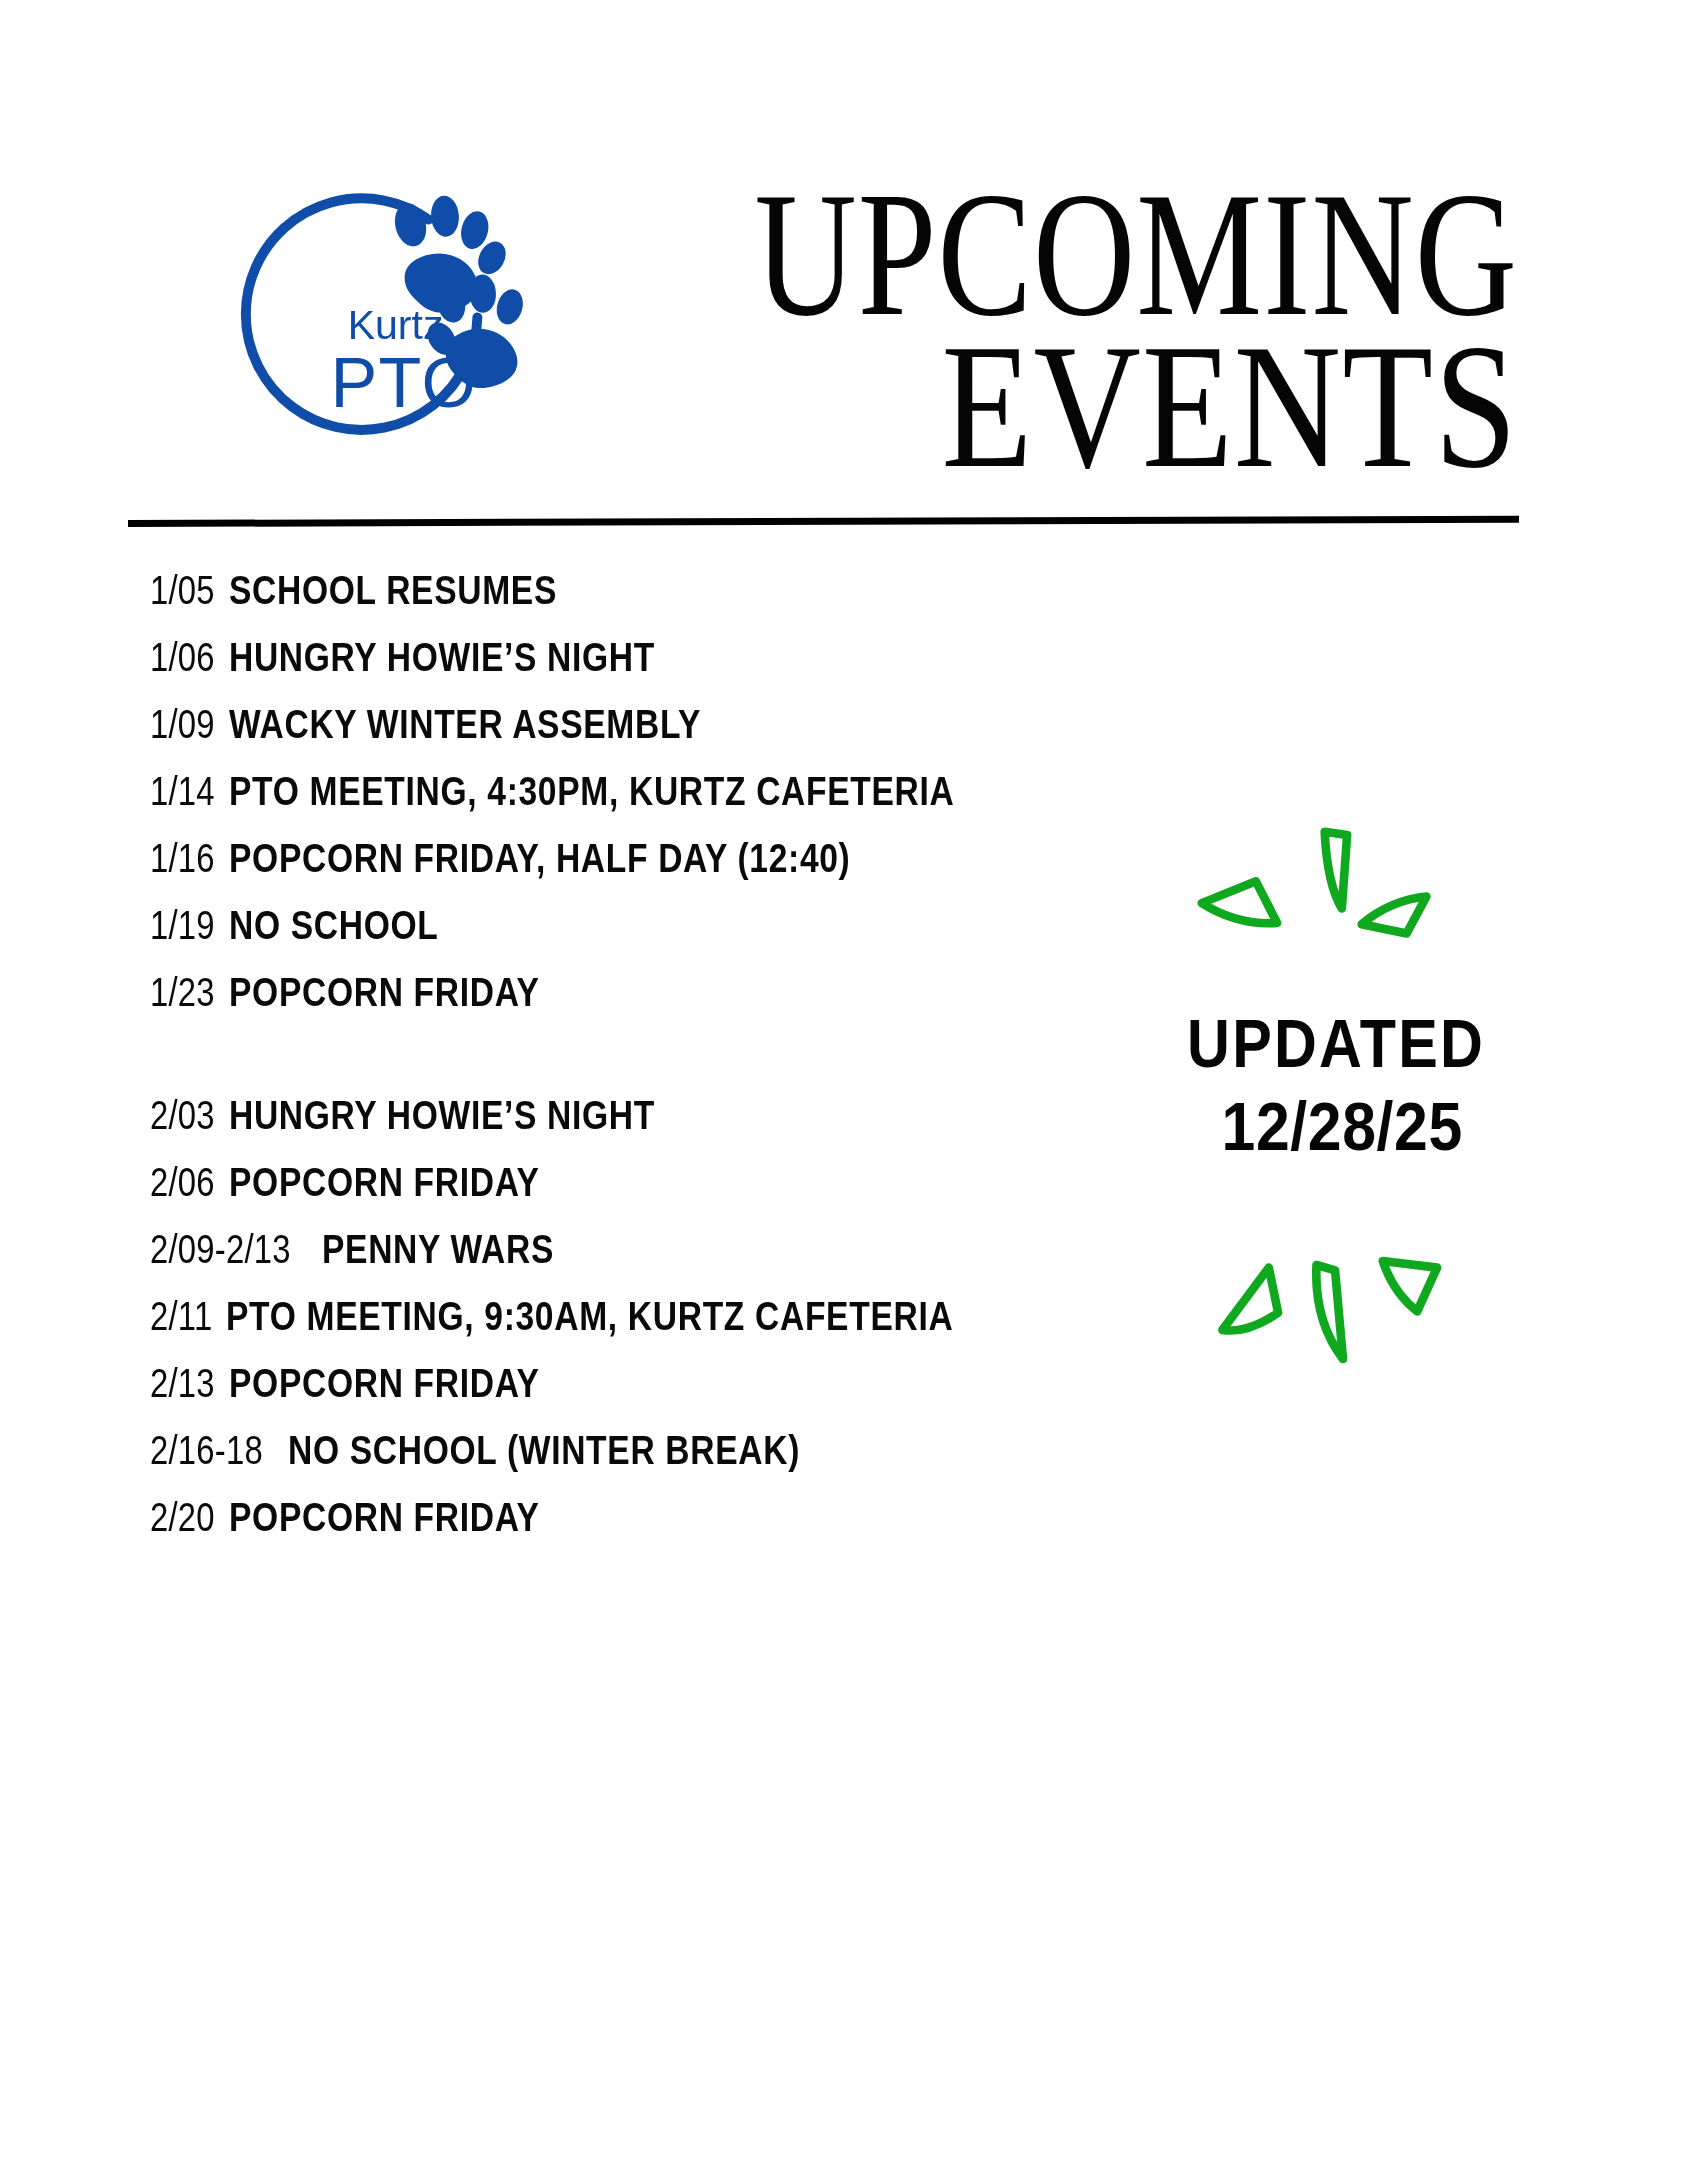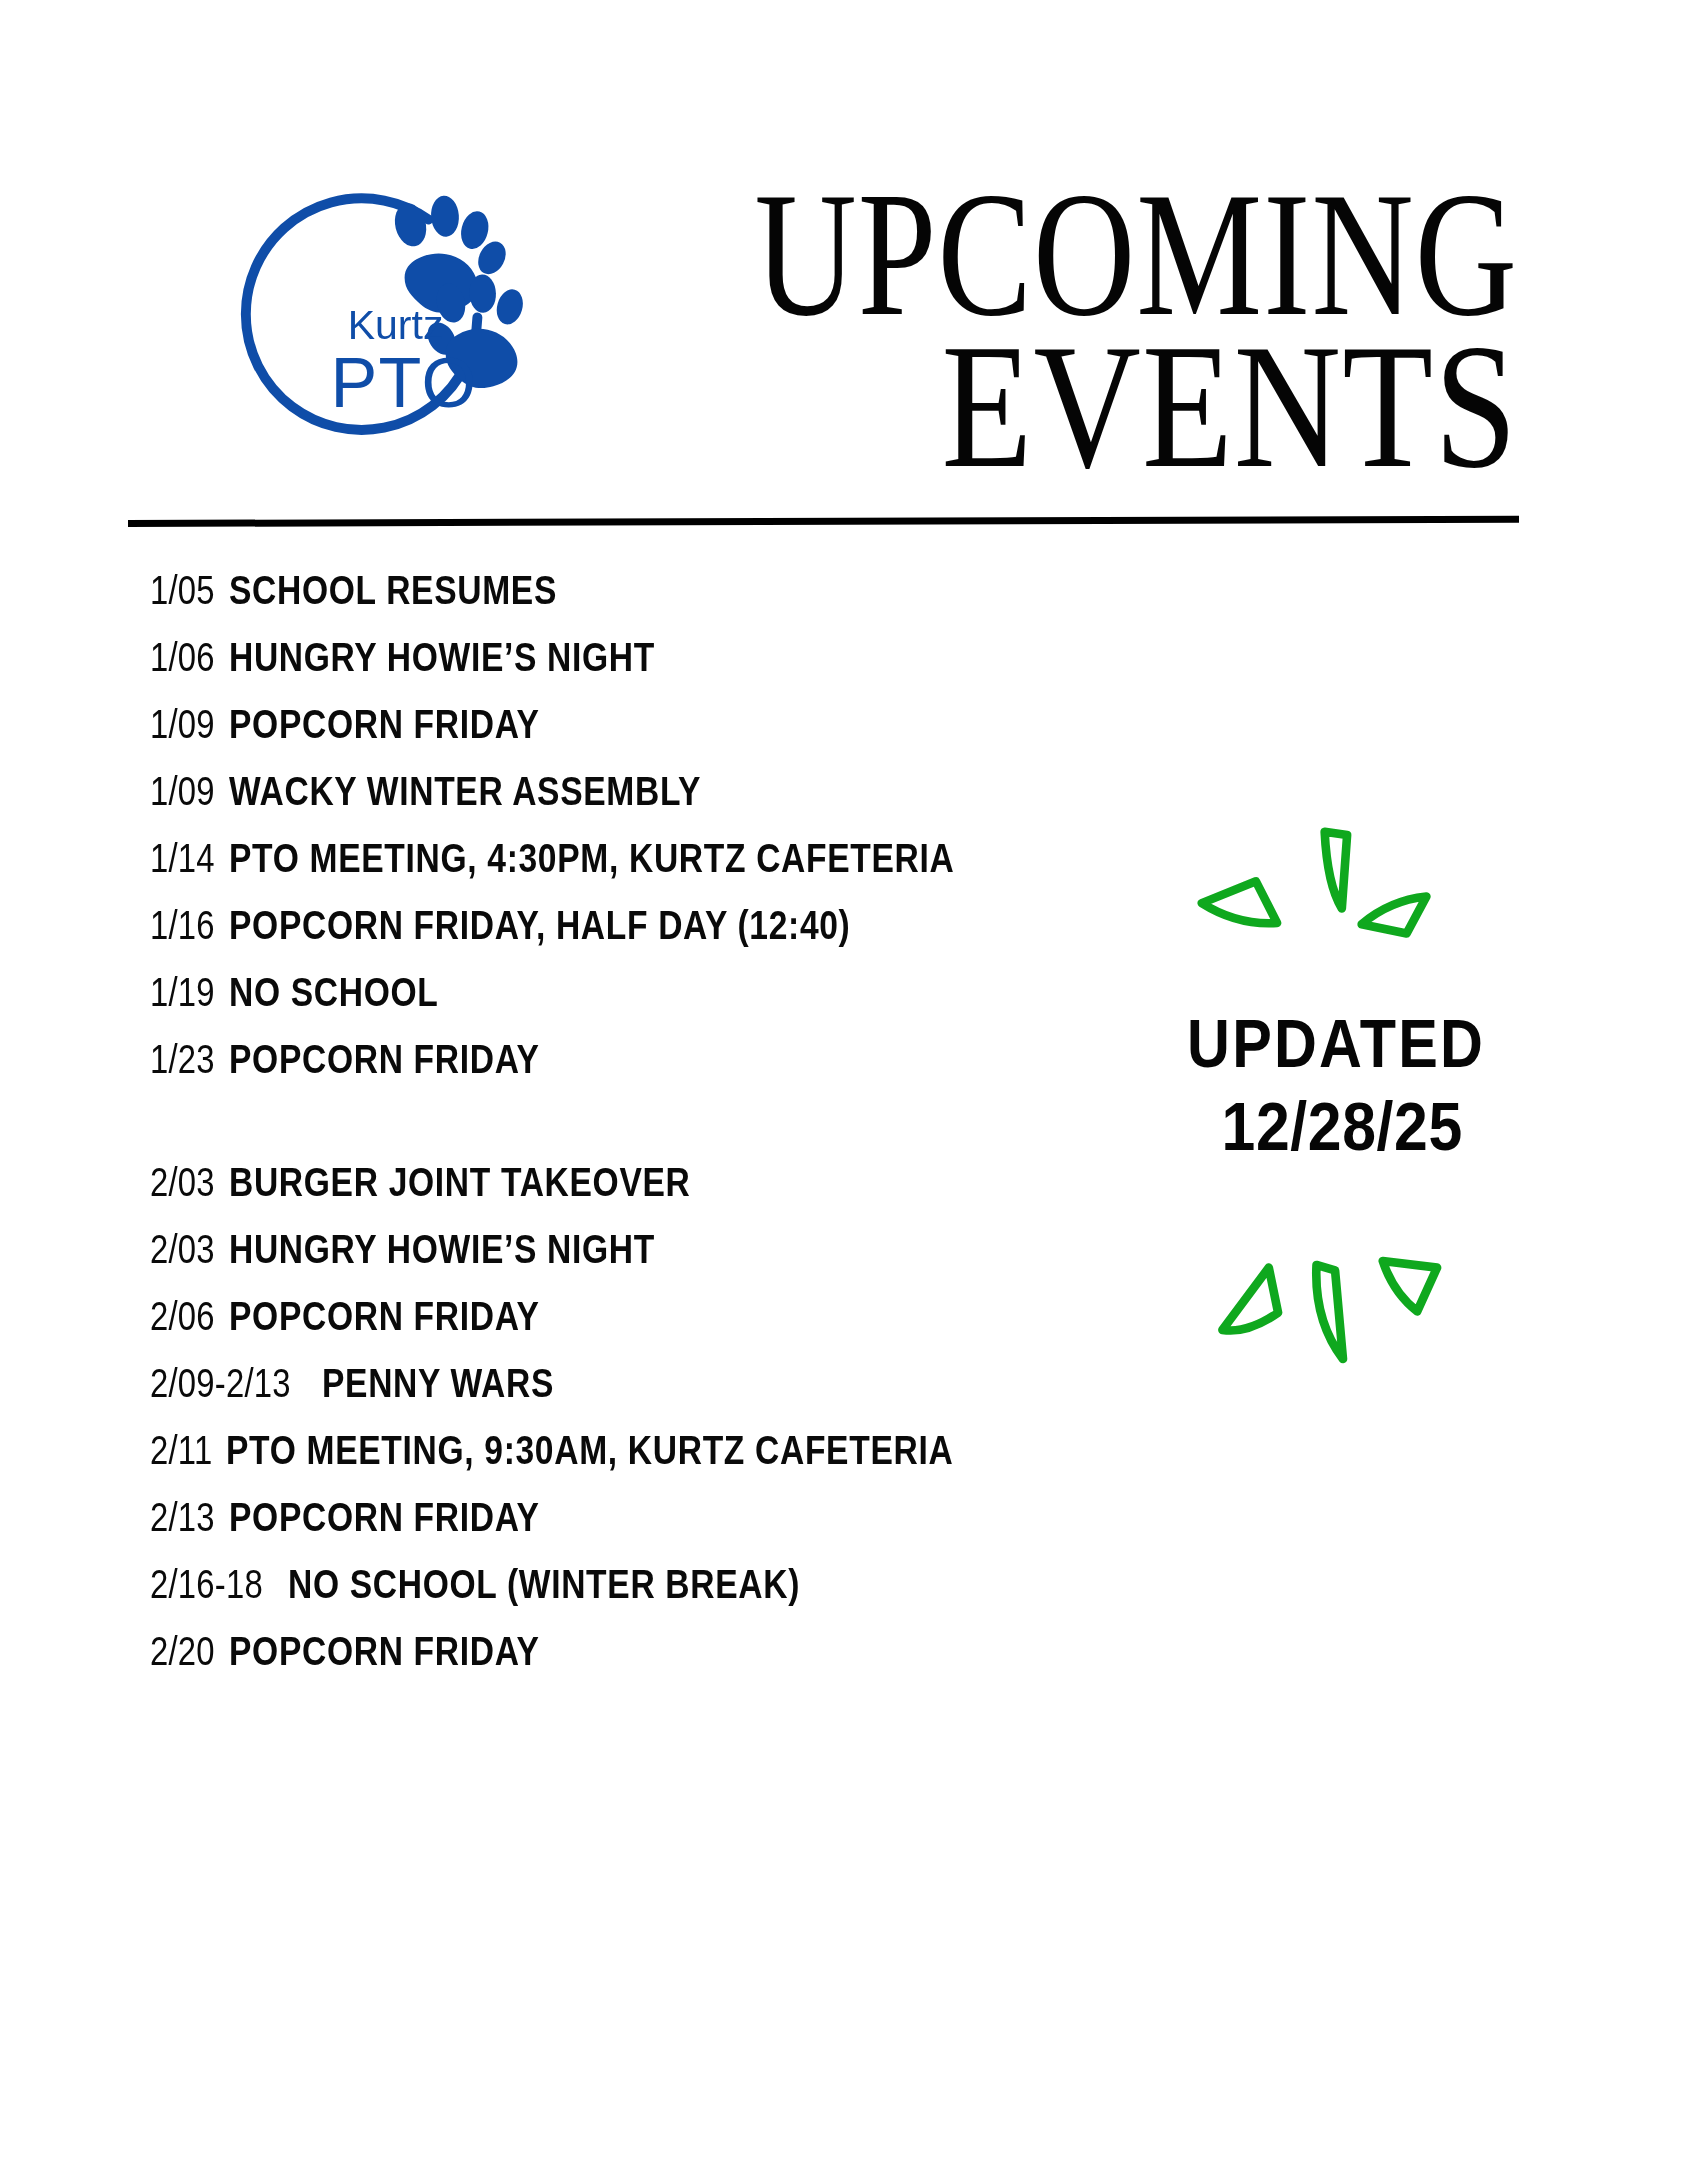--- a/index.html
+++ b/index.html
@@ -206,28 +206,26 @@
     <span class="title-line l1">UPCOMING</span>
     <span class="title-line l2">EVENTS</span>
   </div>
 
   <div class="divider"></div>
 </div>
 
 <div class="events">
     <div class="event-row"><span class="ev-date">1/05</span> <span class="ev-name">SCHOOL RESUMES</span></div>
     <div class="event-row"><span class="ev-date">1/06</span> <span class="ev-name">HUNGRY HOWIE’S NIGHT</span></div>
-    <div class="event-row"><span class="ev-date">1/09</span> <span class="ev-name">POPCORN FRIDAY</span></div>
     <div class="event-row"><span class="ev-date">1/09</span> <span class="ev-name">WACKY WINTER ASSEMBLY</span></div>
     <div class="event-row"><span class="ev-date">1/14</span> <span class="ev-name">PTO MEETING, 4:30PM, KURTZ CAFETERIA</span></div>
     <div class="event-row"><span class="ev-date">1/16</span> <span class="ev-name">POPCORN FRIDAY, HALF DAY (12:40)</span></div>
     <div class="event-row"><span class="ev-date">1/19</span> <span class="ev-name">NO SCHOOL</span></div>
     <div class="event-row"><span class="ev-date">1/23</span> <span class="ev-name">POPCORN FRIDAY</span></div>
     <div class="event-row spacer"></div>
-    <div class="event-row"><span class="ev-date">2/03</span> <span class="ev-name">BURGER JOINT TAKEOVER</span></div>
     <div class="event-row"><span class="ev-date">2/03</span> <span class="ev-name">HUNGRY HOWIE’S NIGHT</span></div>
     <div class="event-row"><span class="ev-date">2/06</span> <span class="ev-name">POPCORN FRIDAY</span></div>
     <div class="event-row"><span class="ev-date">2/09-2/13</span> <span class="ev-name">PENNY WARS</span></div>
     <div class="event-row"><span class="ev-date">2/11</span> <span class="ev-name">PTO MEETING, 9:30AM, KURTZ CAFETERIA</span></div>
     <div class="event-row"><span class="ev-date">2/13</span> <span class="ev-name">POPCORN FRIDAY</span></div>
     <div class="event-row"><span class="ev-date">2/16-18</span> <span class="ev-name">NO SCHOOL (WINTER BREAK)</span></div>
     <div class="event-row"><span class="ev-date">2/20</span> <span class="ev-name">POPCORN FRIDAY</span></div>
   </div>
 
 <div class="updated-badge">

